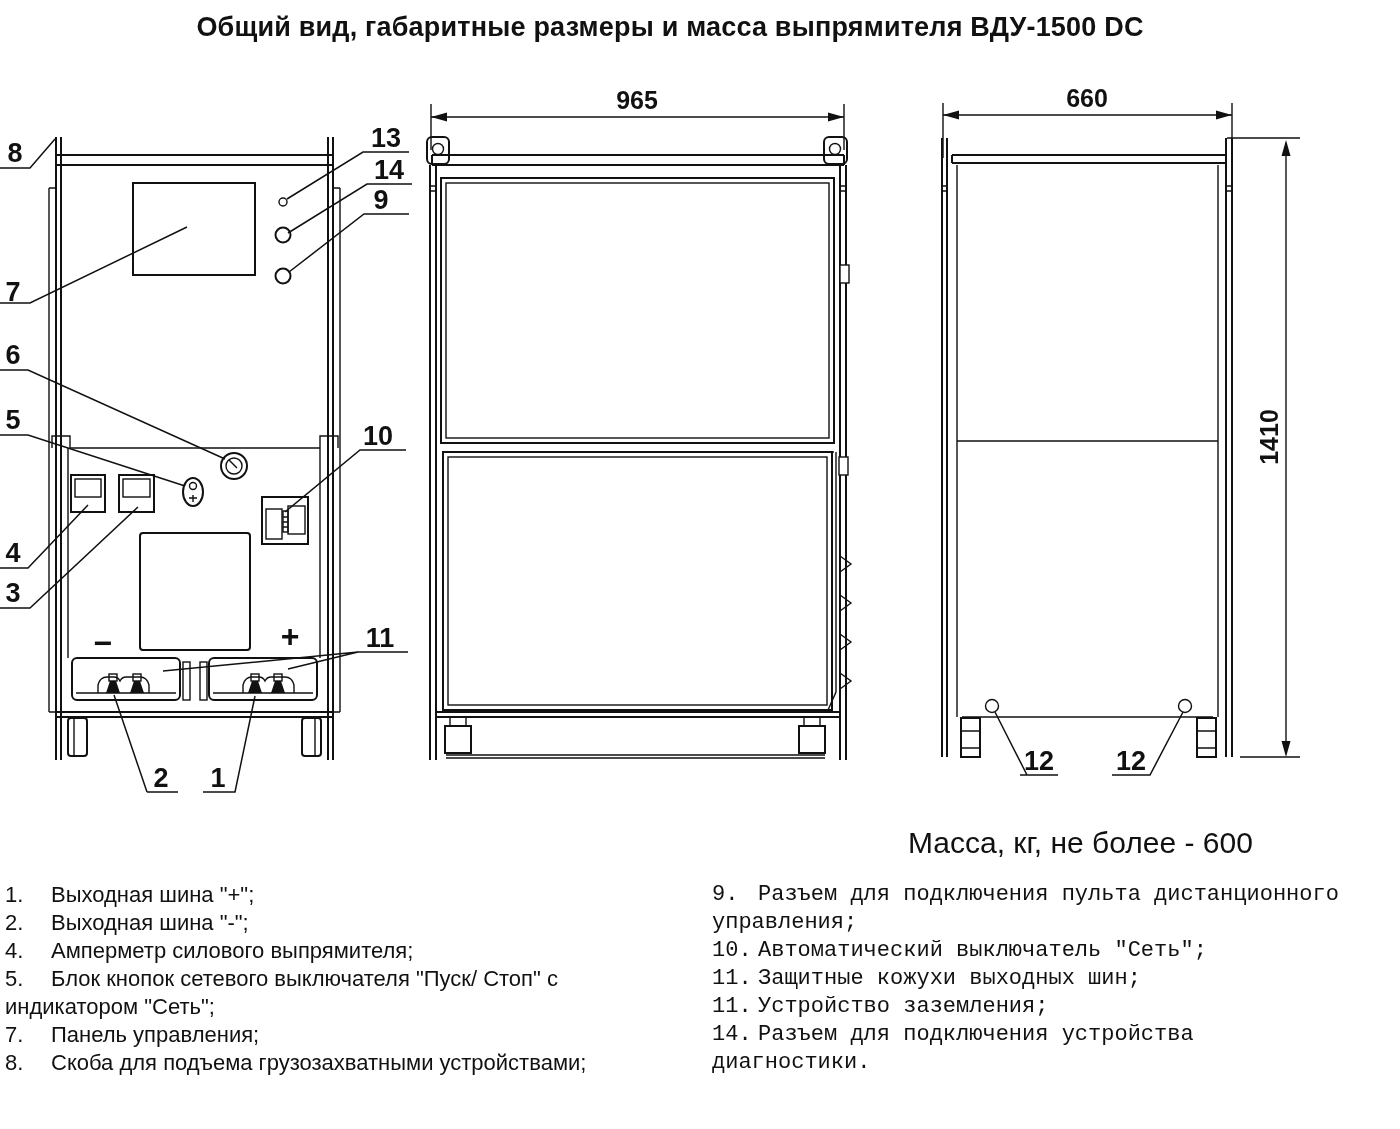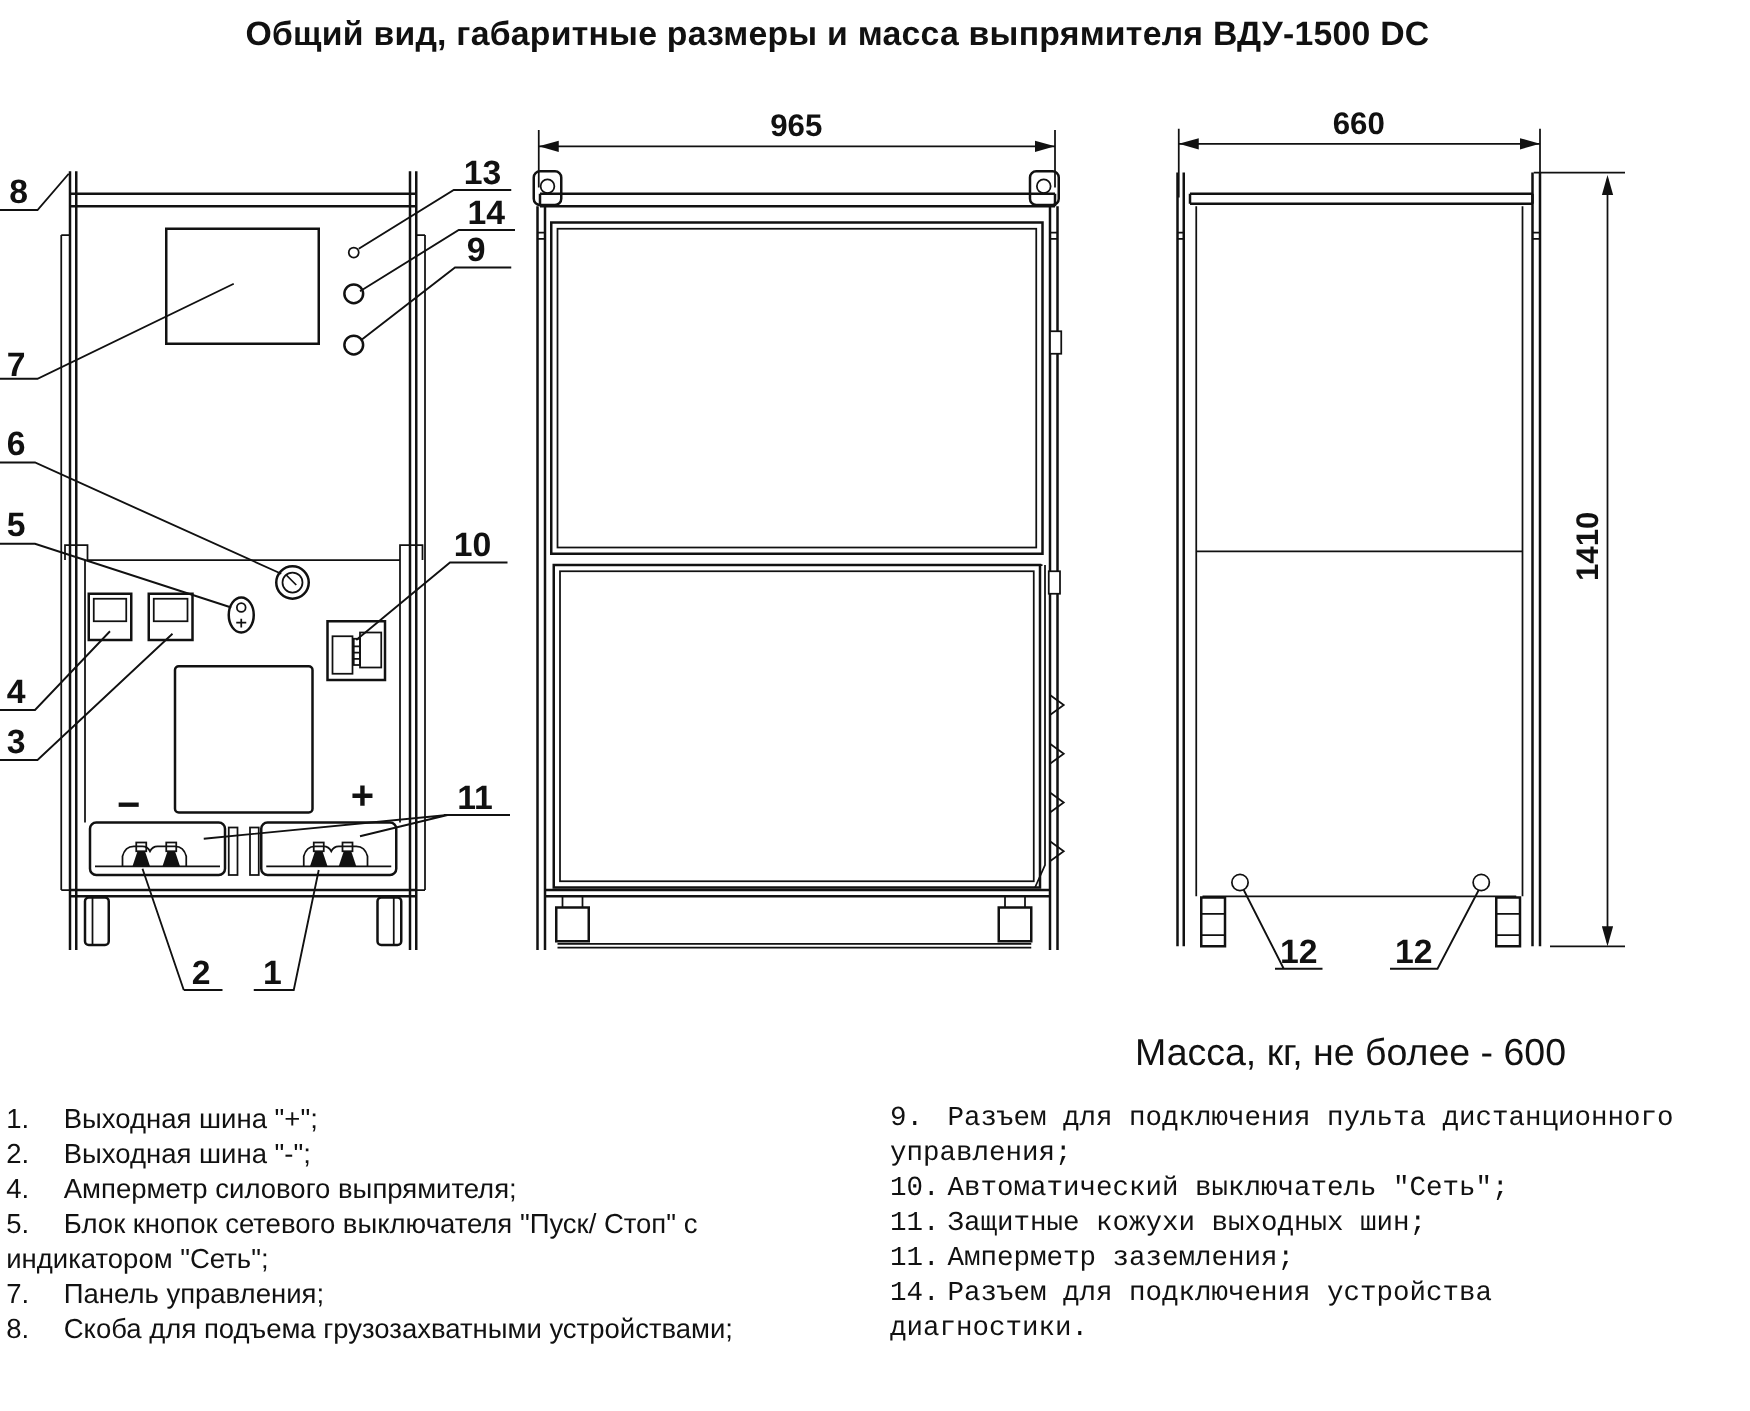--- a/index.html
+++ b/index.html
@@ -229,15 +229,15 @@
   <div class="lg-item"><span class="lg-num">4.</span><span>Амперметр силового выпрямителя;</span></div>
   <div class="lg-item"><span class="lg-num">5.</span><span>Блок кнопок сетевого выключателя "Пуск/ Стоп" с индикатором "Сеть";</span></div>
   <div class="lg-item"><span class="lg-num">7.</span><span>Панель управления;</span></div>
   <div class="lg-item"><span class="lg-num">8.</span><span>Скоба для подъема грузозахватными устройствами;</span></div>
 </div>
 
 <div class="legend-col lg-right">
   <div class="lg-item"><span class="lg-num">9.</span><span>Разъем для подключения пульта дистанционного управления;</span></div>
   <div class="lg-item"><span class="lg-num">10.</span><span>Автоматический выключатель "Сеть";</span></div>
   <div class="lg-item"><span class="lg-num">11.</span><span>Защитные кожухи выходных шин;</span></div>
-  <div class="lg-item"><span class="lg-num">11.</span><span>Амперметр заземления;</span></div>
+  <div class="lg-item"><span class="lg-num">11.</span><span>Устройство заземления;</span></div>
   <div class="lg-item"><span class="lg-num">14.</span><span>Разъем для подключения устройства диагностики.</span></div>
 </div>
 
 </body></html>

